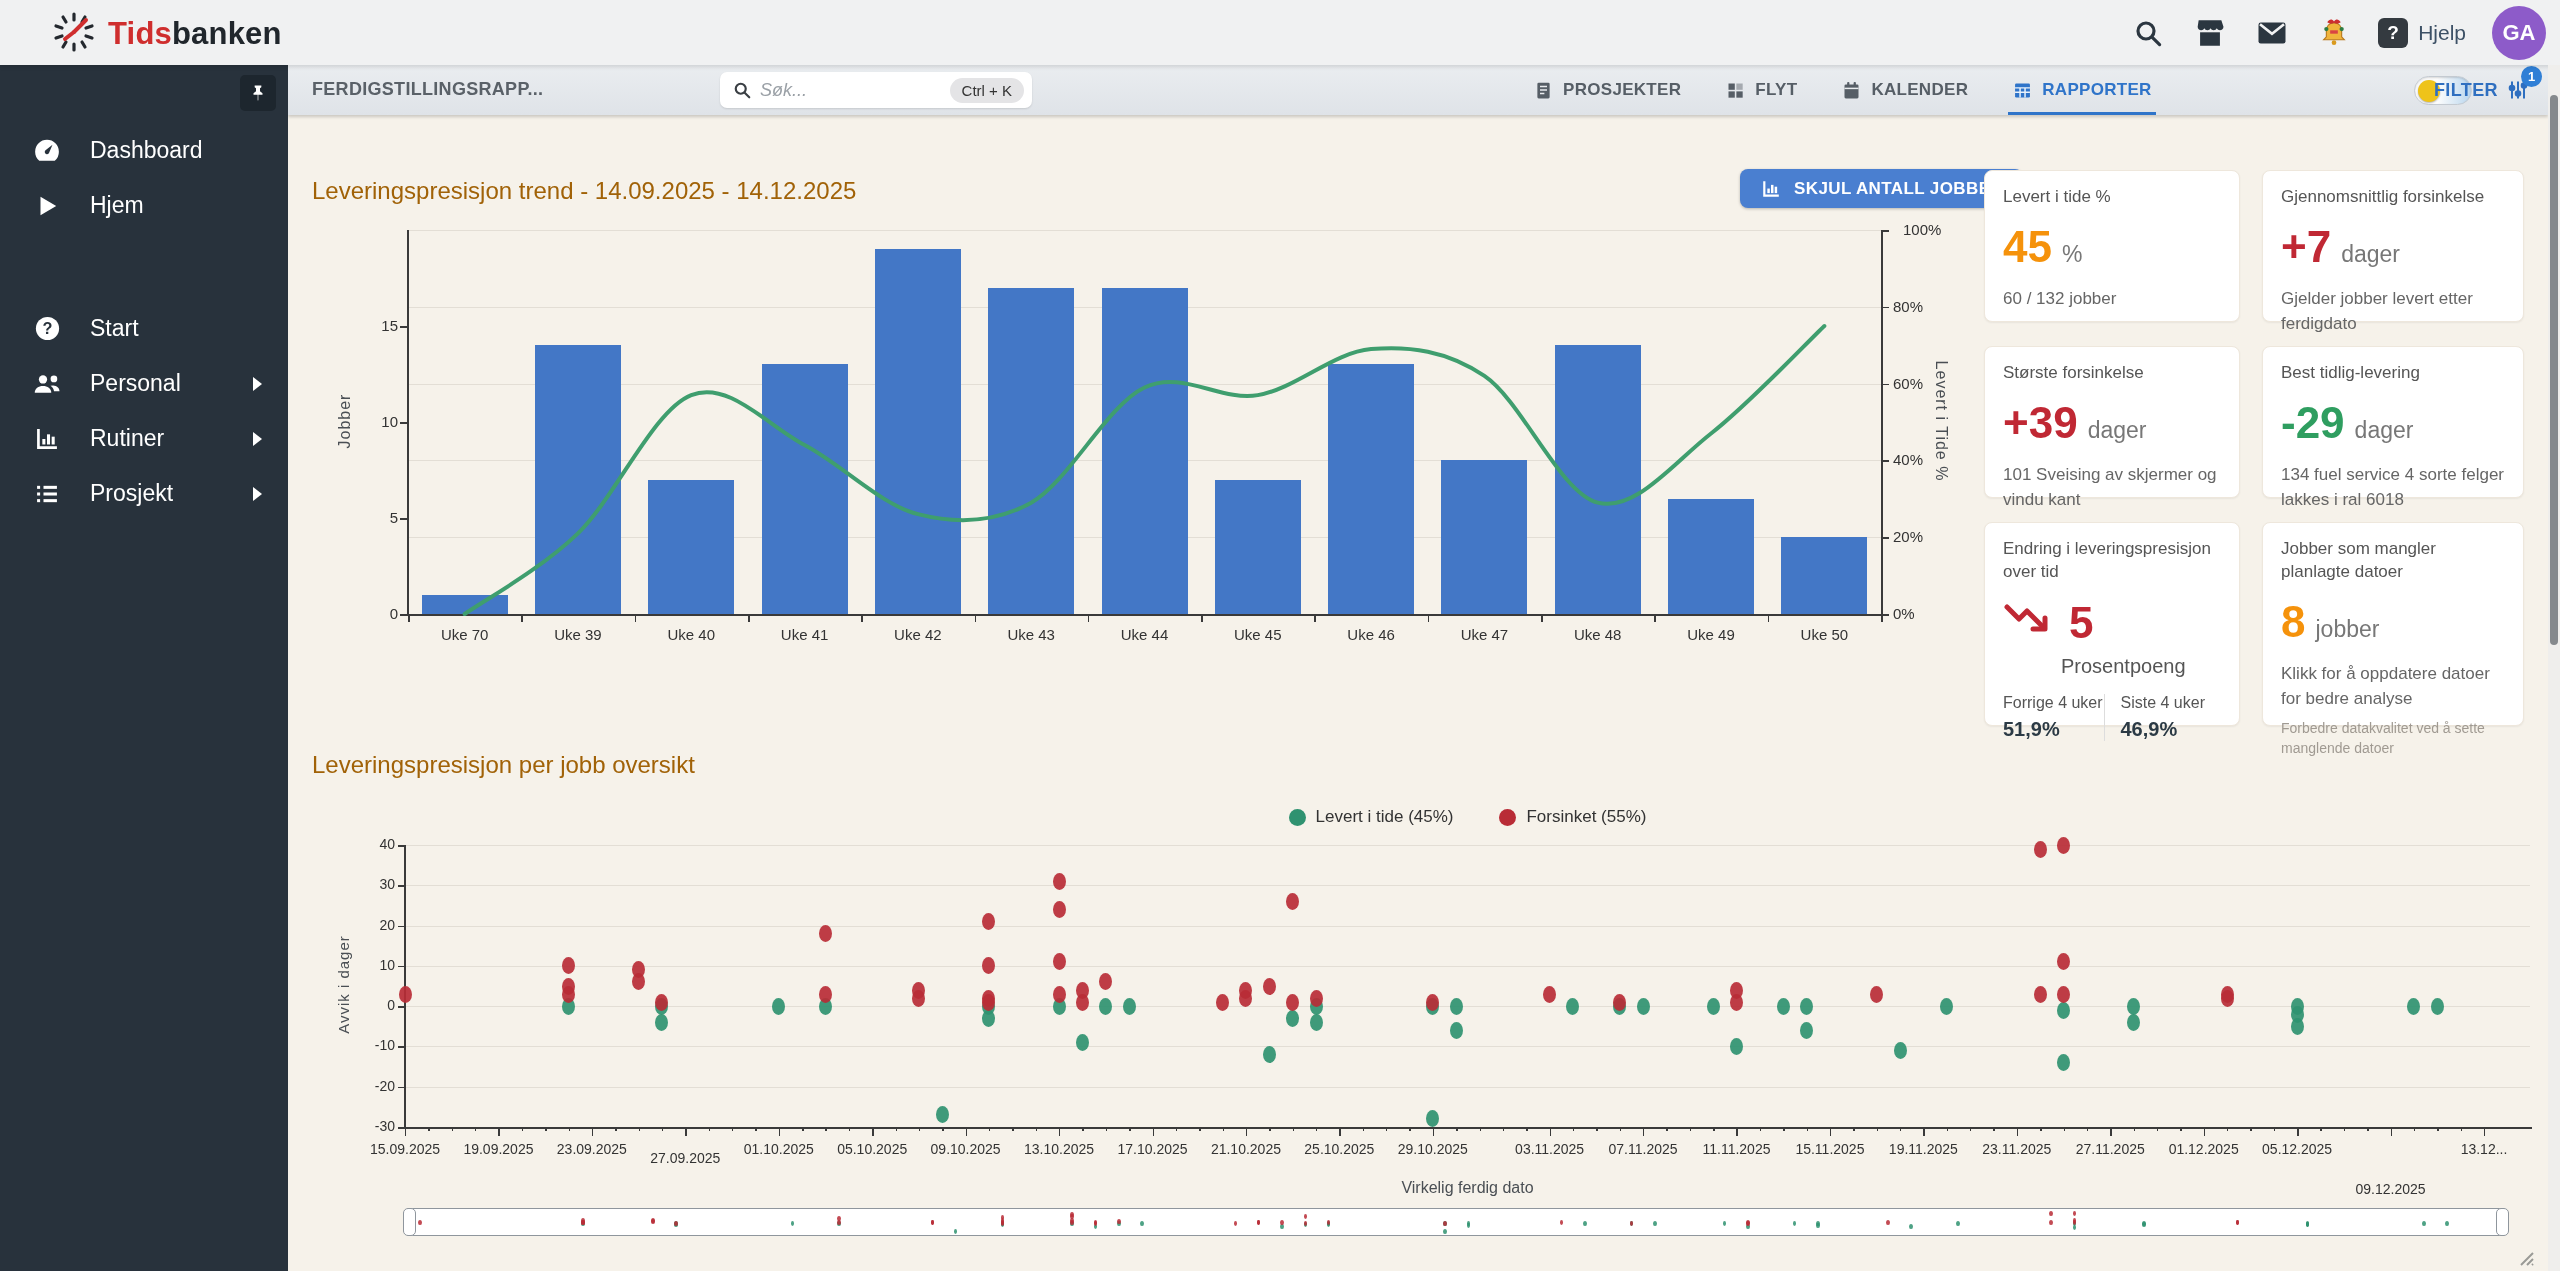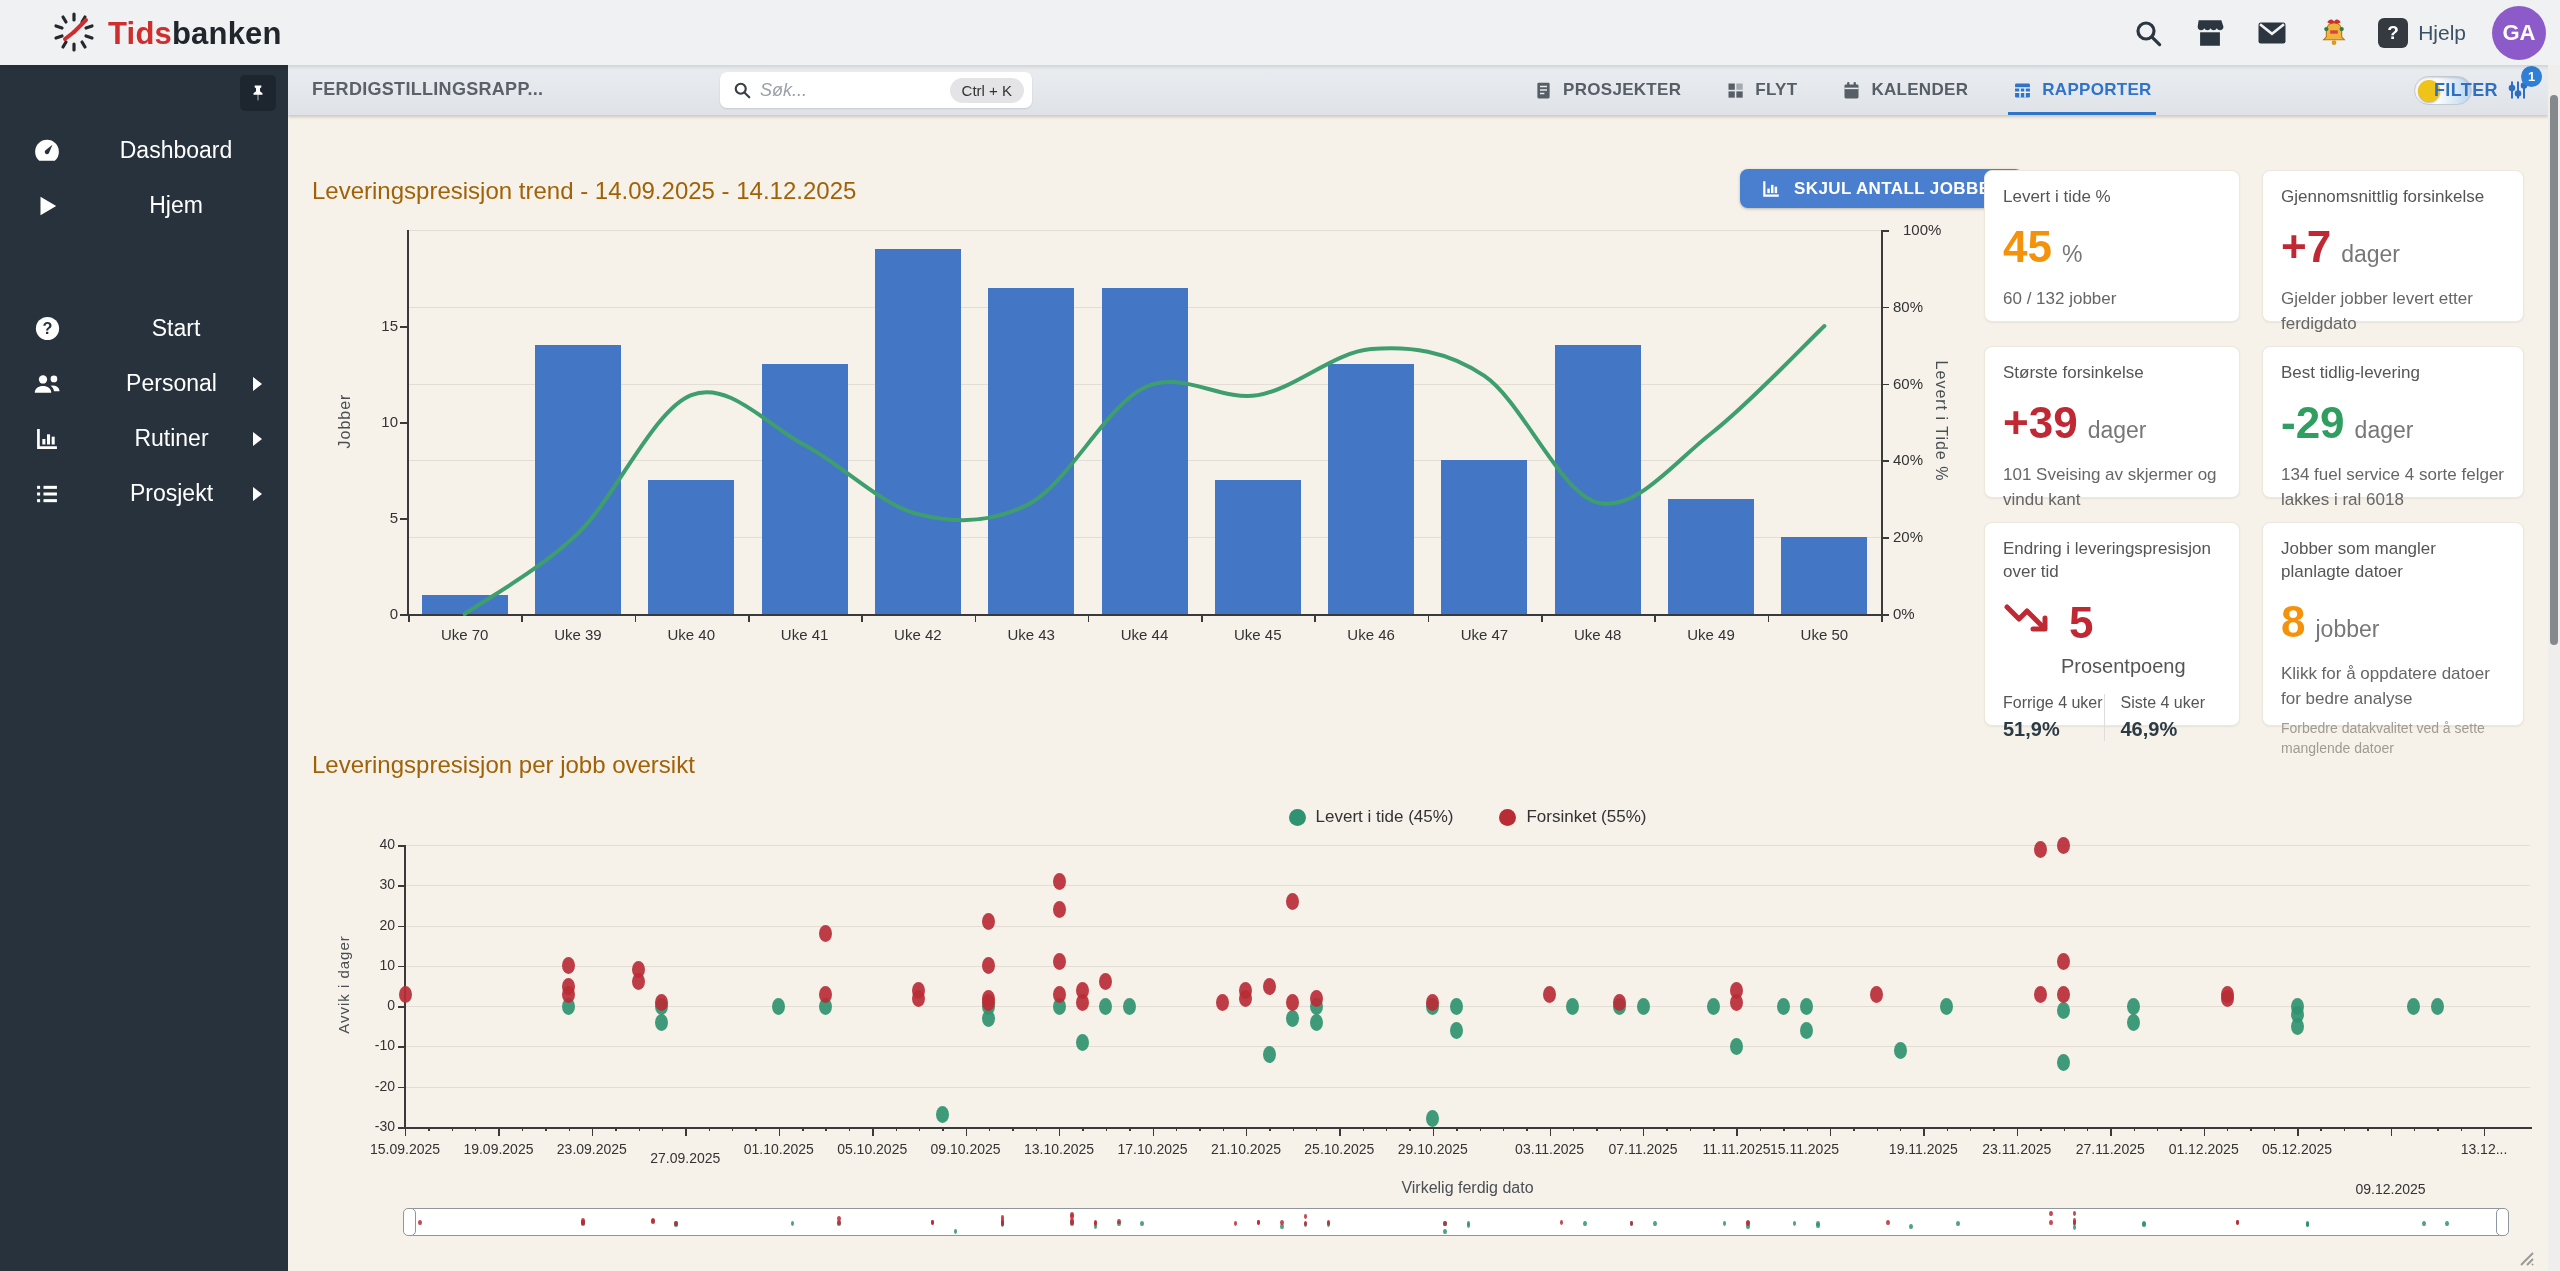--- a/index.html
+++ b/index.html
@@ -19,21 +19,21 @@
     font-weight:bold; font-size:19px; display:flex; align-items:center; justify-content:center; }
   .help-wrap { display:flex; align-items:center; gap:10px; cursor:pointer; }
   .help-txt { font-size:21px; color:#3d5166; }
   #avatar { width:54px; height:54px; border-radius:50%; color:#fff; font-size:22px; font-weight:bold;
     display:flex; align-items:center; justify-content:center; cursor:pointer; }
 
   
   #sidebar { position:absolute; left:0; top:65px; width:288px; height:1206px; background:#28323c; z-index:20; }
   #pin-btn { position:absolute; right:12px; top:10px; width:36px; height:36px; background:#1d262e;
     border-radius:5px; display:flex; align-items:center; justify-content:center; cursor:pointer; }
-  #nav { position:absolute; left:0; top:58px; width:100%;text-align:center; }
+  #nav { position:absolute; left:0; top:58px; width:100%; }
   .nav-item { height:55px; display:flex; align-items:center; padding:0 26px 0 30px; cursor:pointer; color:#fff; }
   .nav-item.gap { margin-top:68px; }
   .nav-ic { width:34px; height:34px; margin-right:26px; display:flex; align-items:center; justify-content:center; flex:none; }
   .nav-label { font-size:23px; font-weight:400; flex:1; }
   .nav-chev { width:0; height:0; border-left:9px solid #fff; border-top:7px solid transparent; border-bottom:7px solid transparent; }
 
   
   #subheader { position:absolute; left:288px; top:65px; width:2260px; height:50px;
     background:linear-gradient(#eaedf0,#dfe3e8); box-shadow:0 2px 3px rgba(0,0,0,.18); z-index:10; }
   #page-title { position:absolute; left:24px; top:14px; font-size:18px; font-weight:bold; color:#5a6168; letter-spacing:.3px; }
@@ -611,21 +611,21 @@
       <div class="ticklbl" style="left:524.1910112359551px; top:1026px; width:120px; text-align:center; font-size:14px;">05.10.2025</div>
       <div class="ticklbl" style="left:617.629213483146px; top:1026px; width:120px; text-align:center; font-size:14px;">09.10.2025</div>
       <div class="ticklbl" style="left:711.0674157303371px; top:1026px; width:120px; text-align:center; font-size:14px;">13.10.2025</div>
       <div class="ticklbl" style="left:804.5056179775281px; top:1026px; width:120px; text-align:center; font-size:14px;">17.10.2025</div>
       <div class="ticklbl" style="left:897.943820224719px; top:1026px; width:120px; text-align:center; font-size:14px;">21.10.2025</div>
       <div class="ticklbl" style="left:991.3820224719102px; top:1026px; width:120px; text-align:center; font-size:14px;">25.10.2025</div>
       <div class="ticklbl" style="left:1084.8202247191011px; top:1026px; width:120px; text-align:center; font-size:14px;">29.10.2025</div>
       <div class="ticklbl" style="left:1201.61797752809px; top:1026px; width:120px; text-align:center; font-size:14px;">03.11.2025</div>
       <div class="ticklbl" style="left:1295.056179775281px; top:1026px; width:120px; text-align:center; font-size:14px;">07.11.2025</div>
       <div class="ticklbl" style="left:1388.4943820224719px; top:1026px; width:120px; text-align:center; font-size:14px;">11.11.2025</div>
-      <div class="ticklbl" style="left:1481.932584269663px; top:1026px; width:120px; text-align:left; font-size:14px;">15.11.2025</div>
+      <div class="ticklbl" style="left:1481.932584269663px; top:1026px; width:120px; text-align:center; font-size:14px;">15.11.2025</div>
       <div class="ticklbl" style="left:1575.370786516854px; top:1026px; width:120px; text-align:center; font-size:14px;">19.11.2025</div>
       <div class="ticklbl" style="left:1668.808988764045px; top:1026px; width:120px; text-align:center; font-size:14px;">23.11.2025</div>
       <div class="ticklbl" style="left:1762.247191011236px; top:1026px; width:120px; text-align:center; font-size:14px;">27.11.2025</div>
       <div class="ticklbl" style="left:1855.685393258427px; top:1026px; width:120px; text-align:center; font-size:14px;">01.12.2025</div>
       <div class="ticklbl" style="left:1949.123595505618px; top:1026px; width:120px; text-align:center; font-size:14px;">05.12.2025</div>
       <div class="ticklbl" style="left:2042.561797752809px; top:1026px; width:120px; text-align:center; font-size:14px;margin-top:40px;">09.12.2025</div>
       <div class="ticklbl" style="left:2136px; top:1026px; width:120px; text-align:center; font-size:14px;">13.12...</div>
       <div class="dot" style="left:274.01685393258424px; top:882.6428571428571px; width:13px; height:17px; background:#2f9270;"></div>
       <div class="dot" style="left:367.4550561797753px; top:882.6428571428571px; width:13px; height:17px; background:#2f9270;"></div>
       <div class="dot" style="left:367.4550561797753px; top:898.7571428571429px; width:13px; height:17px; background:#2f9270;"></div>

